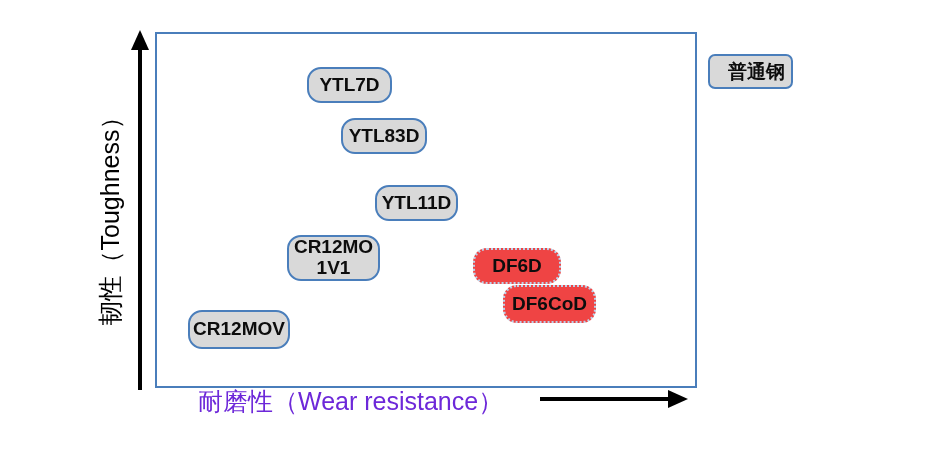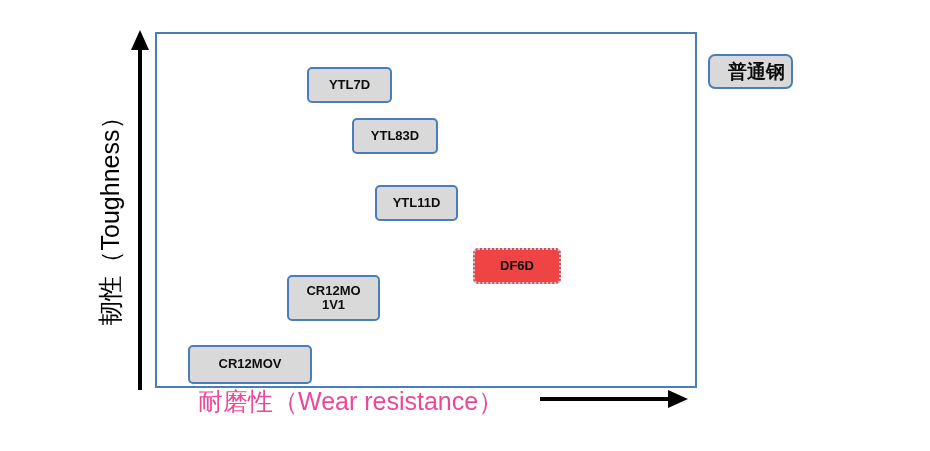--- a/index.html
+++ b/index.html
@@ -65,34 +65,34 @@
     font-size: 25px;
     color: #000000;
     letter-spacing: 0px;
     white-space: nowrap;
   }
   #x-axis-title {
     position: absolute;
     left: 198px;
     top: 385px;
     font-size: 25px;
-    color: #ec4899;
+    color: #6d28d9;
     white-space: nowrap;
   }
 
   
   .node {
     position: absolute;
     box-sizing: border-box;
-    border-radius: 5px;
+    border-radius: 14px;
     display: flex;
     align-items: center;
     justify-content: center;
     text-align: center;
-    font-size: 13px;
+    font-size: 19px;
     font-weight: 700;
     color: #0D0D0D;
     line-height: 1.08;
     white-space: pre-line;
   }
   .node.ordinary {
     background: #D9D9D9;
     border: 2px solid #4A7EBB;
   }
   .node.hss {
@@ -138,28 +138,29 @@
     <line x1="0" y1="13" x2="132" y2="13" stroke="#000000" stroke-width="4"></line>
     <polygon points="148,13 128,4 128,22" fill="#000000"></polygon>
   </svg>
 
   <div id="y-axis-title">韧性（Toughness）</div>
 
   <div id="x-axis-title">耐磨性（Wear resistance）</div>
 
   <div class="node ordinary" style="left:307px;top:67px;width:85px;height:36px;">YTL7D</div>
 
-  <div class="node ordinary" style="left:352px;top:118px;width:86px;height:36px;">YTL83D</div>
+  <div class="node ordinary" style="left:341px;top:118px;width:86px;height:36px;">YTL83D</div>
 
   <div class="node ordinary" style="left:375px;top:185px;width:83px;height:36px;">YTL11D</div>
 
-  <div class="node ordinary" style="left:287px;top:235px;width:93px;height:46px;margin-top:40px;">CR12MO
+  <div class="node ordinary" style="left:287px;top:235px;width:93px;height:46px;">CR12MO
 1V1</div>
 
-  <div class="node ordinary" style="left:188px;top:310px;width:124px;height:39px;margin-top:35px;">CR12MOV</div>
+  <div class="node ordinary" style="left:188px;top:310px;width:102px;height:39px;">CR12MOV</div>
 
   <div class="node hss" style="left:473px;top:248px;width:88px;height:36px;">DF6D</div>
 
+  <div class="node hss" style="left:503px;top:285px;width:93px;height:38px;">DF6CoD</div>
 
   <div class="legend-box ordinary" style="left:708px;top:54px;width:85px;height:35px;">普通钢</div>
 
 
 </div>
 
 </body></html>

